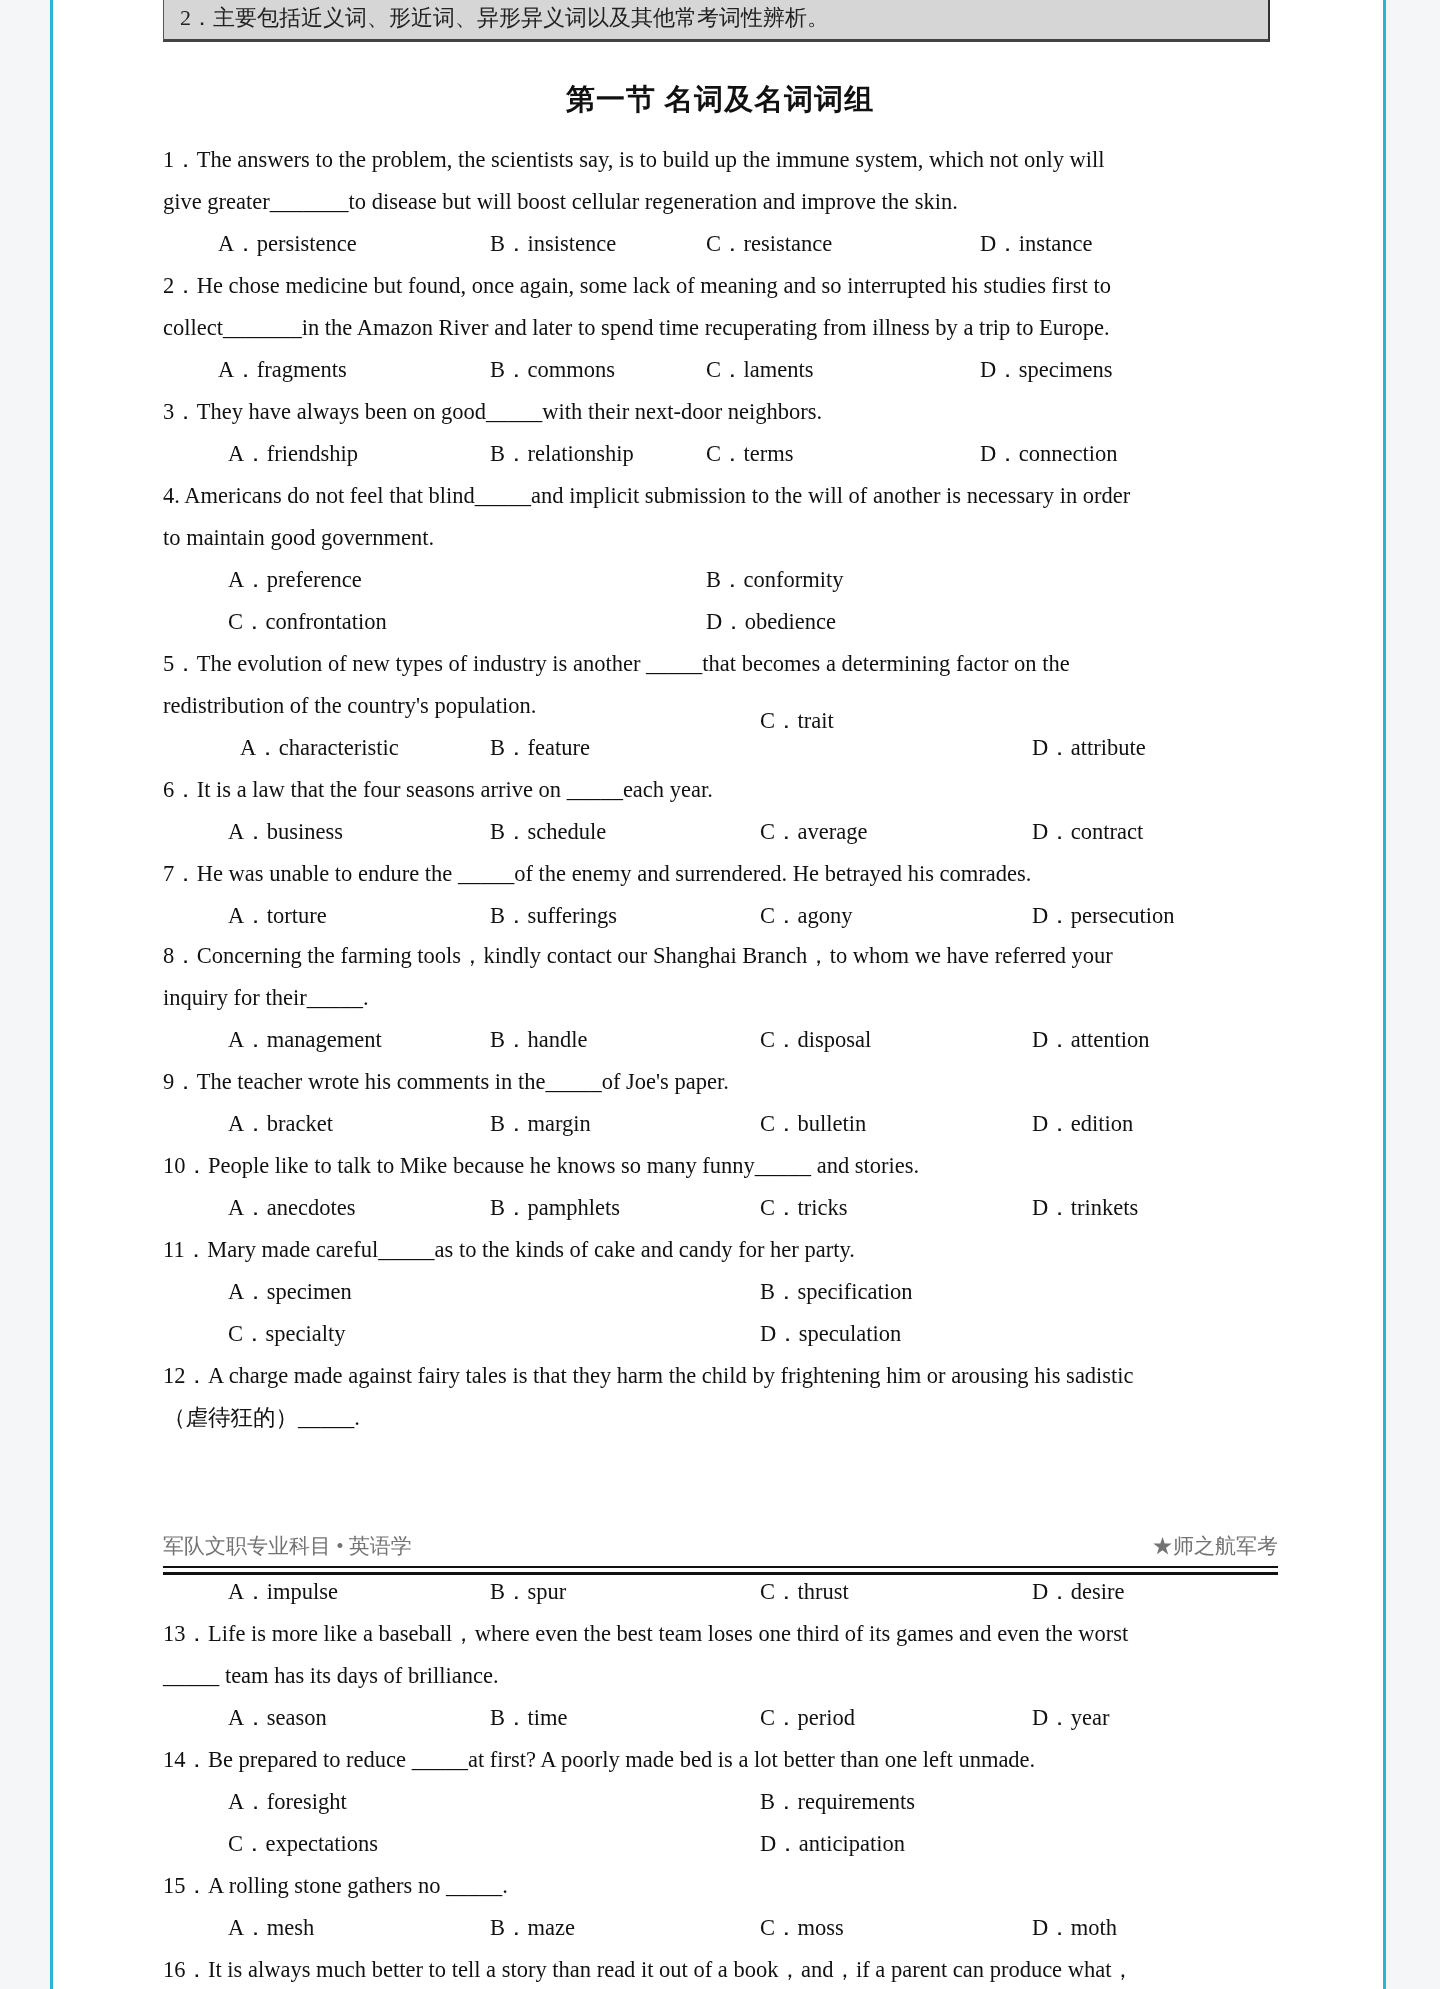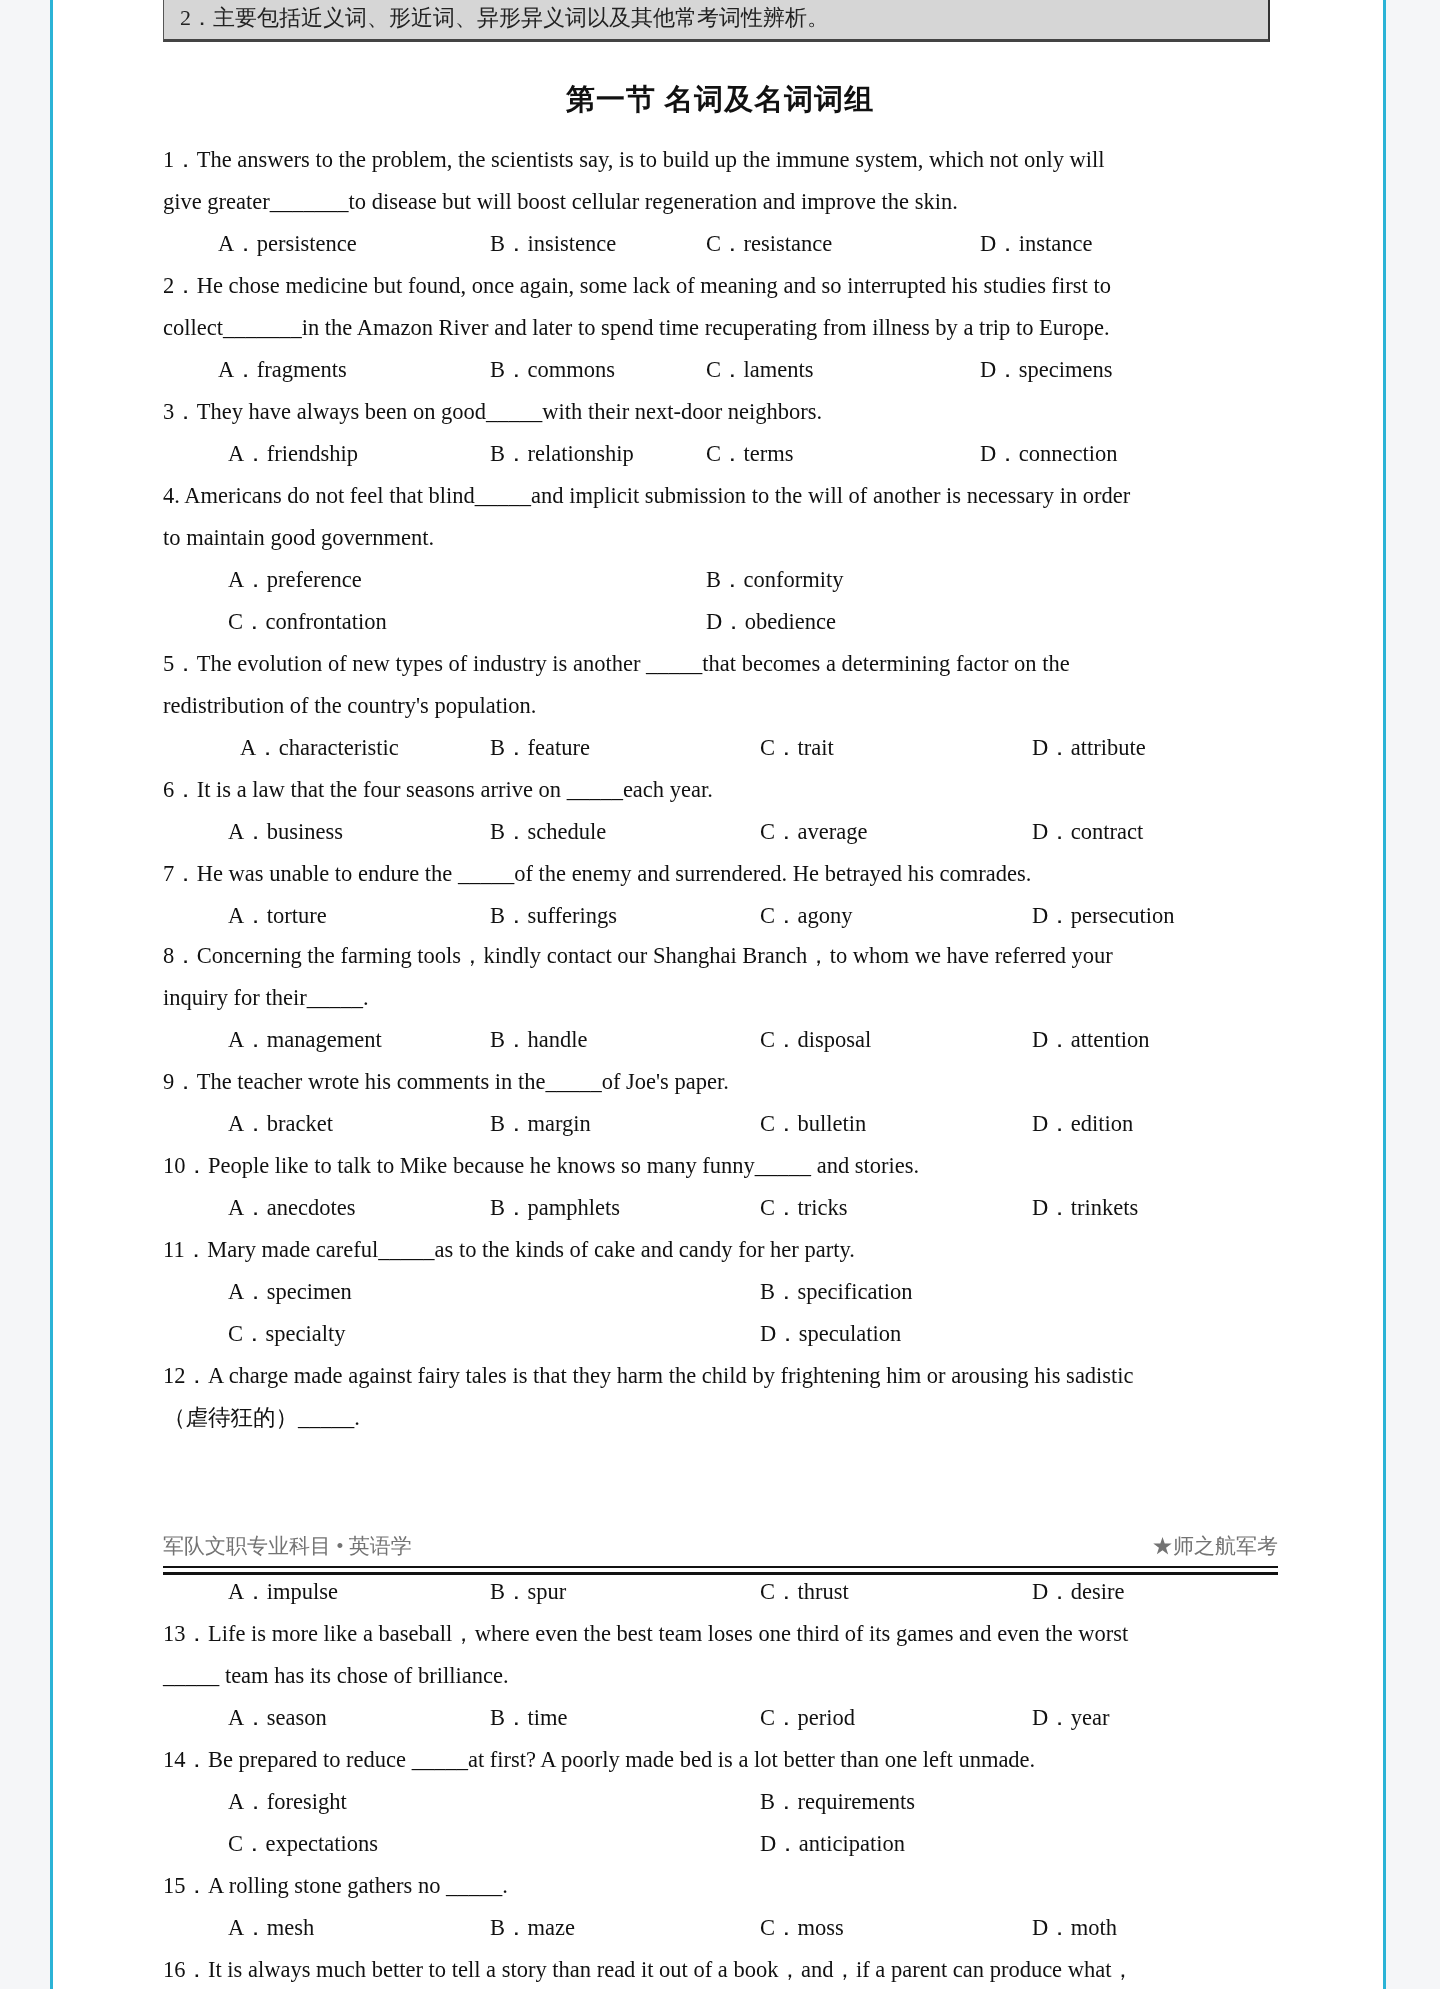--- a/index.html
+++ b/index.html
@@ -75,21 +75,21 @@
 <div class="line" style="top:523px">to maintain good government.</div>
 <div class="opt" style="left:228px;top:565px">A．preference</div>
 <div class="opt" style="left:706px;top:565px">B．conformity</div>
 <div class="opt" style="left:228px;top:607px">C．confrontation</div>
 <div class="opt" style="left:706px;top:607px">D．obedience</div>
 
 <div class="line" style="top:649px">5．The evolution of new types of industry is another _____that becomes a determining factor on the</div>
 <div class="line" style="top:691px">redistribution of the country's population.</div>
 <div class="opt" style="left:240px;top:733px">A．characteristic</div>
 <div class="opt" style="left:490px;top:733px">B．feature</div>
-<div class="opt" style="left:760px;top:733px">C．trait</div>
+<div class="opt" style="left:760px;top:706px">C．trait</div>
 <div class="opt" style="left:1032px;top:733px">D．attribute</div>
 
 <div class="line" style="top:775px">6．It is a law that the four seasons arrive on _____each year.</div>
 <div class="opt" style="left:228px;top:817px">A．business</div>
 <div class="opt" style="left:490px;top:817px">B．schedule</div>
 <div class="opt" style="left:760px;top:817px">C．average</div>
 <div class="opt" style="left:1032px;top:817px">D．contract</div>
 
 <div class="line" style="top:859px">7．He was unable to endure the _____of the enemy and surrendered.  He betrayed his comrades.</div>
 <div class="opt" style="left:228px;top:901px">A．torture</div>
@@ -128,21 +128,21 @@
 <div class="hdr" style="left:163px">军队文职专业科目 • 英语学</div>
 <div class="hdr" style="right:162px">★师之航军考</div>
 <div class="hdr-rule"></div>
 
 <div class="opt" style="left:228px;top:1577px">A．impulse</div>
 <div class="opt" style="left:490px;top:1577px">B．spur</div>
 <div class="opt" style="left:760px;top:1577px">C．thrust</div>
 <div class="opt" style="left:1032px;top:1577px">D．desire</div>
 
 <div class="line" style="top:1619px">13．Life is more like a baseball，where even the best team loses one third of its games and even the worst</div>
-<div class="line" style="top:1661px">_____ team has its chose of brilliance.</div>
+<div class="line" style="top:1661px">_____ team has its days of brilliance.</div>
 <div class="opt" style="left:228px;top:1703px">A．season</div>
 <div class="opt" style="left:490px;top:1703px">B．time</div>
 <div class="opt" style="left:760px;top:1703px">C．period</div>
 <div class="opt" style="left:1032px;top:1703px">D．year</div>
 
 <div class="line" style="top:1745px">14．Be prepared to reduce _____at first? A poorly made bed is a lot better than one left unmade.</div>
 <div class="opt" style="left:228px;top:1787px">A．foresight</div>
 <div class="opt" style="left:760px;top:1787px">B．requirements</div>
 <div class="opt" style="left:228px;top:1829px">C．expectations</div>
 <div class="opt" style="left:760px;top:1829px">D．anticipation</div>

